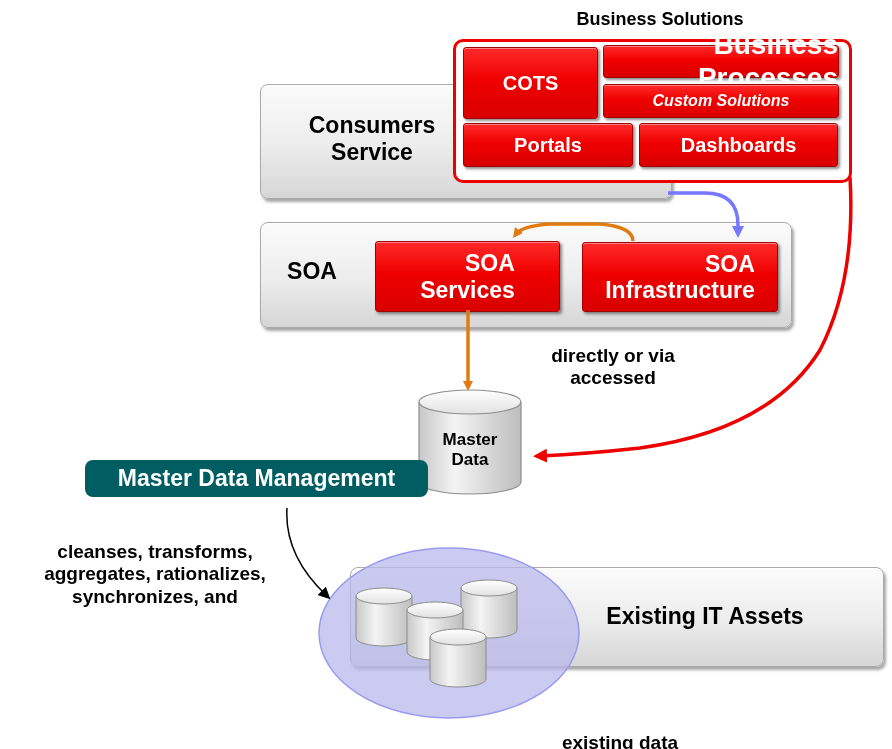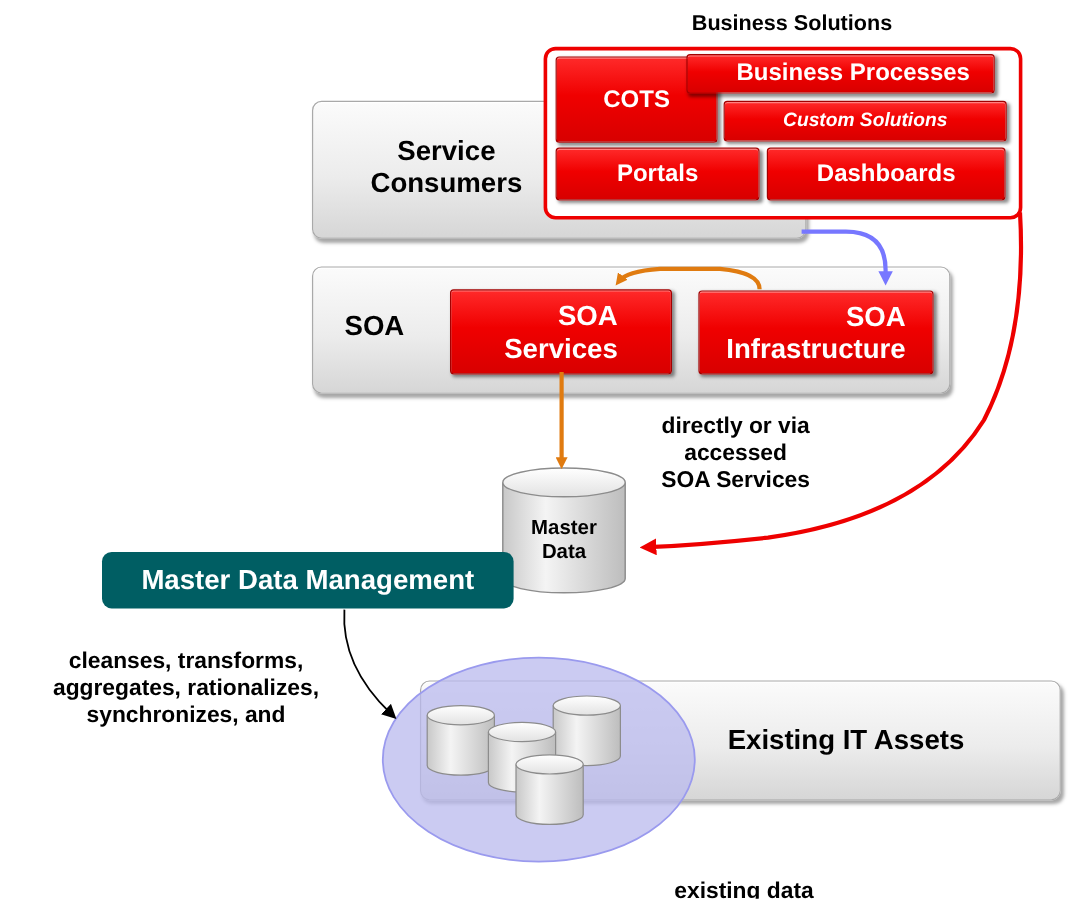--- a/index.html
+++ b/index.html
@@ -21,22 +21,22 @@
     line-height:1.15;
   }
   .label { position:absolute; text-align:center; line-height:1.18; }
   svg.overlay { position:absolute; left:0; top:0; }
 </style>
 </head>
 <body>
 
 <div class="gray-box" style="left:260px; top:84px; width:410px; height:113px;"></div>
 <div class="label" style="left:292px; top:112px; width:160px; font-size:23px;">
+  <div>Consumers</div>
   <div>Service</div>
-  <div>Consumers</div>
 </div>
 
 <div class="gray-box" style="left:260px; top:222px; width:530px; height:104px;"></div>
 <div class="label" style="left:282px; top:258px; width:60px; font-size:23px;">SOA</div>
 <div class="red-btn" style="left:375px; top:241px; width:183px; height:69px; font-size:23px;">
   <div>
     <div>SOA</div>
     <div>Services</div>
   </div>
 </div>
@@ -50,29 +50,28 @@
 <div class="gray-box" style="left:350px; top:567px; width:532px; height:98px;"></div>
 <div class="label" style="left:580px; top:603px; width:250px; font-size:23px;">Existing IT Assets</div>
 
 <div class="label" style="left:540px; top:9px; width:240px; font-size:18px;">Business Solutions</div>
 <div class="abs" style="left:453px; top:39px; width:393px; height:138px; border:3px solid #ee0000; border-radius:10px; background:#fff;"></div>
 <div class="red-btn" style="left:463px; top:47px; width:133px; height:70px; font-size:20px;">
   <div>
     <div>COTS</div>
   </div>
 </div>
-<div class="red-btn" style="left:572px; top:45px; width:234px; height:31px; font-size:20px;padding-left:21px;">Business Processes</div>
+<div class="red-btn" style="left:603px; top:45px; width:234px; height:31px; font-size:28px;">Business Processes</div>
 <div class="red-btn" style="left:603px; top:84px; width:234px; height:32px; font-size:16px;font-style:italic;">Custom Solutions</div>
 <div class="red-btn" style="left:463px; top:123px; width:168px; height:42px; font-size:20px;">Portals</div>
 <div class="red-btn" style="left:639px; top:123px; width:197px; height:42px; font-size:20px;">Dashboards</div>
 
 <div class="label" style="left:528px; top:345px; width:170px; font-size:19px;">
   <div>directly or via</div>
   <div>accessed</div>
-  <div>SOA Services</div>
 </div>
 
 <div class="label" style="left:20px; top:541px; width:270px; font-size:19px;">
   <div>cleanses, transforms,</div>
   <div>aggregates, rationalizes,</div>
   <div>synchronizes, and</div>
 </div>
 
 <div class="label" style="left:540px; top:686px; width:160px; font-size:19px;margin-top:46px;">
   <div>existing data</div>
@@ -137,14 +136,14 @@
   <path d="M850,177 Q856,280 820,350 Q770,430 640,448 Q585,454 540,456" fill="none" stroke="#ee0000" stroke-width="3.5" marker-end="url(#arrRed)"></path>
 
   <path d="M287,508 Q284,555 326,595" fill="none" stroke="#000" stroke-width="1.5" marker-end="url(#arrBlack)"></path>
 </svg>
 
 <div class="label" style="left:425px; top:430px; width:90px; font-size:17px;">
   <div>Master</div>
   <div>Data</div>
 </div>
 
-<div class="abs" style="left:85px; top:460px; width:343px; height:47px; background:#005e63; border-radius:8px;
+<div class="abs" style="left:85px; top:460px; width:343px; height:37px; background:#005e63; border-radius:8px;
             color:#fff; font-size:23px; display:flex; align-items:center; justify-content:center;">Master Data Management</div>
 
 </body></html>

